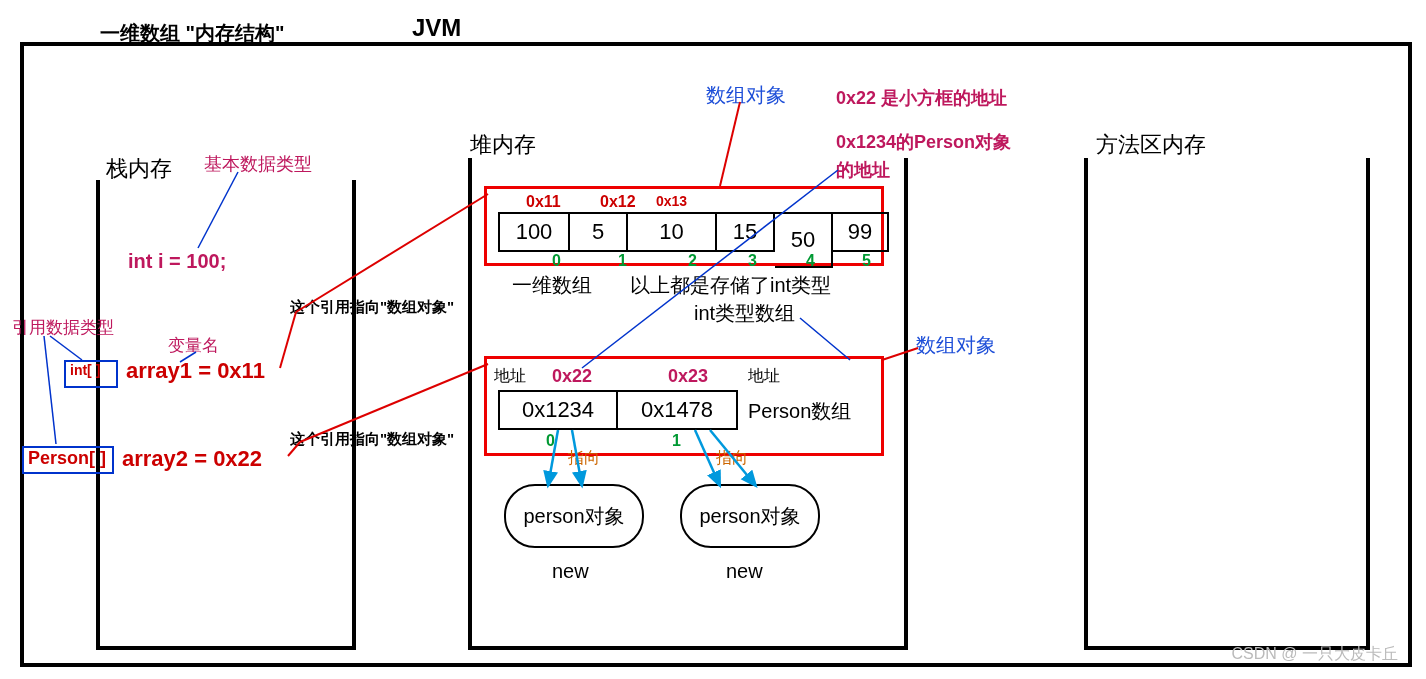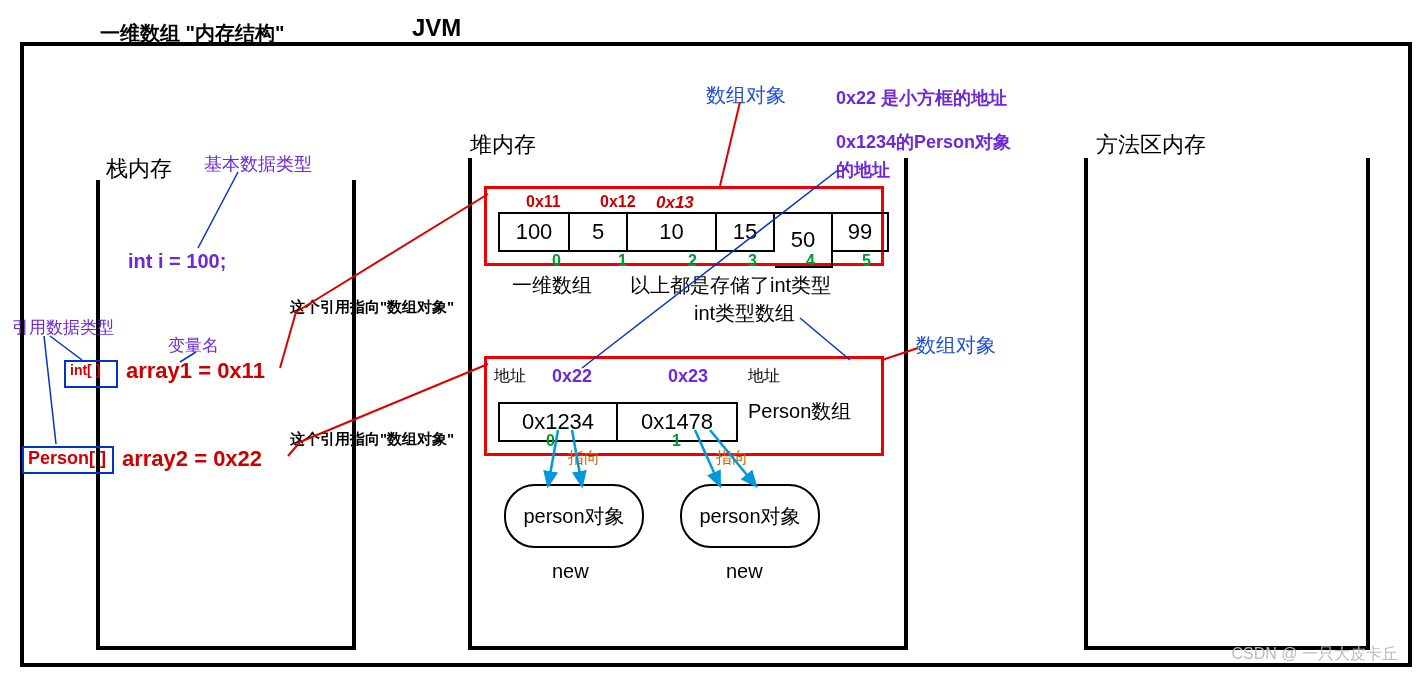--- a/index.html
+++ b/index.html
@@ -1,19 +1,19 @@
 <!DOCTYPE html>
 <html><head>
 <meta charset="utf-8">
 <style>
   * { box-sizing: border-box; margin: 0; padding: 0; }
   body { font-family: "Microsoft YaHei", Arial, sans-serif; background: #fff; width: 1426px; height: 679px; position: relative; }
   .abs { position: absolute; }
   .bold { font-weight: bold; }
-  .blue { color: #6d28d9; }
+  .blue { color: #be185d; }
   .red { color: #1d4ed8; }
   .darkred { color: #cc0000; }
   .green { color: #009933; }
   .orange { color: #cc6600; }
 
   .outer-box { border: 4px solid #000; }
   .mem-box { border: 4px solid #000; border-top: none; }
   .redbox { border: 3px solid #ee0000; }
   .bluebox { border: 2px solid #0033cc; }
   .cell-row { display: flex; }
@@ -55,21 +55,21 @@
 <div class="abs darkred bold" style="left:28px; top:448px; font-size:18px;">Person[ ]</div>
 <div class="abs darkred bold" style="left:122px; top:446px; font-size:22px;">array2 = 0x22</div>
 
 <div class="abs bold" style="left:290px; top:298px; font-size:15px;">这个引用指向"数组对象"</div>
 <div class="abs bold" style="left:290px; top:430px; font-size:15px;">这个引用指向"数组对象"</div>
 
 <div class="abs redbox" style="left:484px; top:186px; width:400px; height:80px;"></div>
 
 <div class="abs darkred bold" style="left:526px; top:193px; font-size:16px;">0x11</div>
 <div class="abs darkred bold" style="left:590px; top:193px; font-size:16px;margin-left:10px;">0x12</div>
-<div class="abs darkred bold" style="left:656px; top:193px; font-size:17px;font-style:italic;">0x13</div>
+<div class="abs darkred bold" style="left:656px; top:193px; font-size:14px;">0x13</div>
 
 <div class="abs cell-row" style="left:498px; top:212px;">
   <div class="cell" style="width:72px; height:40px;">100</div>
   <div class="cell" style="width:58px; height:40px; border-left:none;">5</div>
   <div class="cell" style="width:89px; height:40px; border-left:none;">10</div>
   <div class="cell" style="width:58px; height:40px; border-left:none;">15</div>
   <div class="cell" style="width:58px; height:56px; border-left:none;">50</div>
   <div class="cell" style="width:56px; height:40px; border-left:none;">99</div>
 </div>
 
@@ -90,21 +90,21 @@
 <div class="abs blue bold" style="left:836px; top:130px; font-size:18px;">0x1234的Person对象</div>
 <div class="abs blue bold" style="left:836px; top:158px; font-size:18px;">的地址</div>
 
 <div class="abs redbox" style="left:484px; top:356px; width:400px; height:100px;"></div>
 
 <div class="abs" style="left:494px; top:366px; font-size:16px;">地址</div>
 <div class="abs blue bold" style="left:552px; top:366px; font-size:18px;">0x22</div>
 <div class="abs blue bold" style="left:668px; top:366px; font-size:18px;">0x23</div>
 <div class="abs" style="left:748px; top:366px; font-size:16px;">地址</div>
 
-<div class="abs cell-row" style="left:498px; top:390px;margin-top:12px;">
+<div class="abs cell-row" style="left:498px; top:390px;">
   <div class="cell" style="width:120px; height:40px;">0x1234</div>
   <div class="cell" style="width:120px; height:40px; border-left:none;">0x1478</div>
 </div>
 <div class="abs" style="left:748px; top:398px; font-size:20px;">Person数组</div>
 
 <div class="abs green bold" style="left:546px; top:432px; font-size:16px;">0</div>
 <div class="abs green bold" style="left:672px; top:432px; font-size:16px;">1</div>
 
 <div class="abs red" style="left:916px; top:332px; font-size:20px;">数组对象</div>
 

